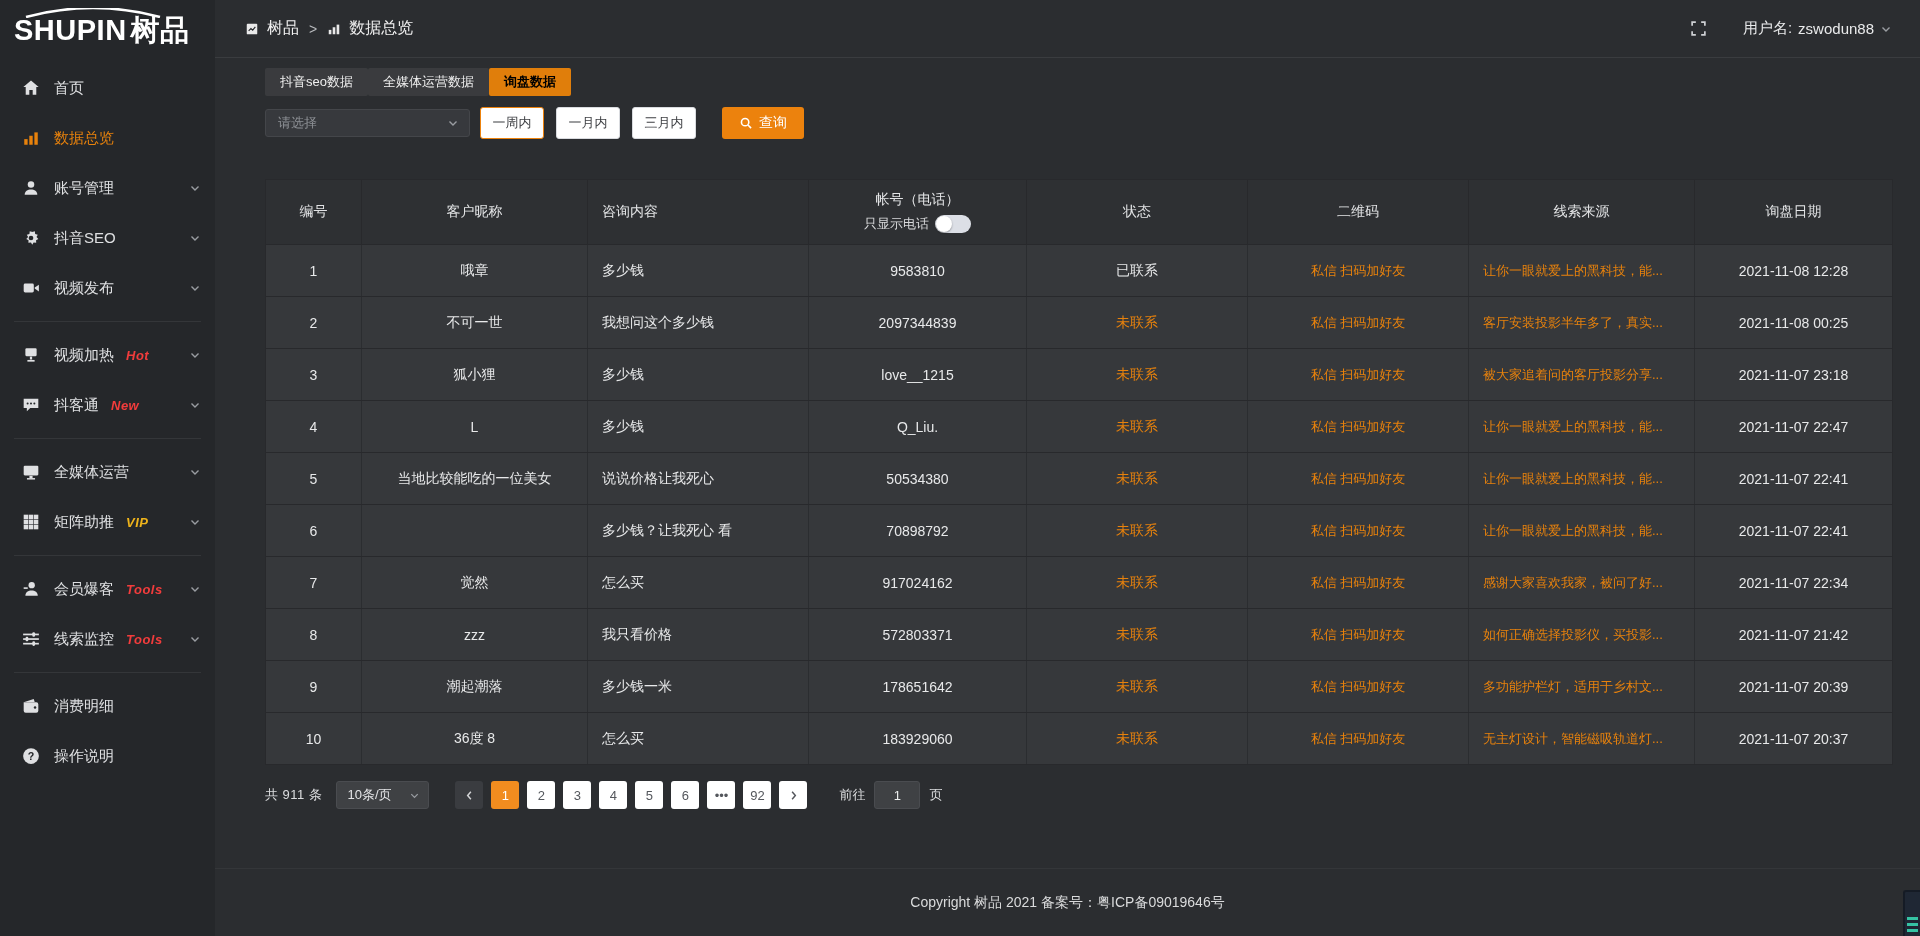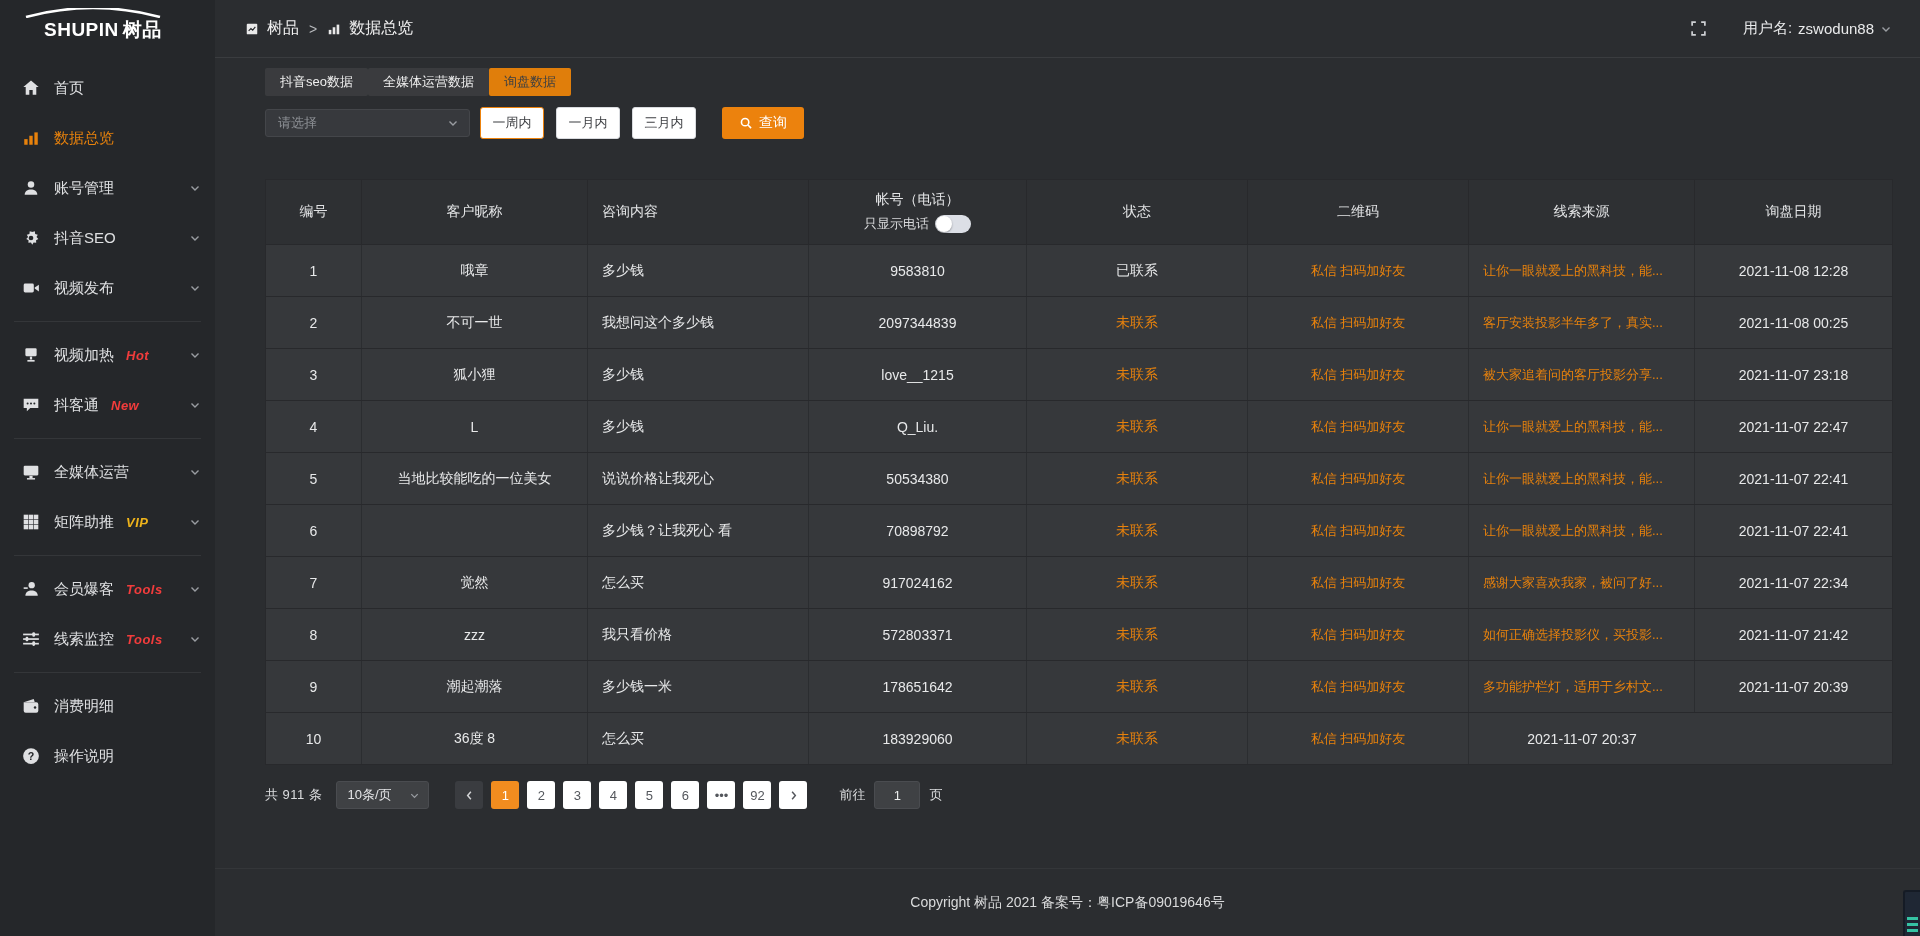--- a/index.html
+++ b/index.html
@@ -8,21 +8,21 @@
     background:#2b2d30;
     font-family:"Liberation Sans","DejaVu Sans",sans-serif;
     color:#e6e7e8; font-size:14px; position:relative;
   }
   .app { display:flex; height:936px; }
 
   
   .sidebar { width:215px; flex-shrink:0; background:#25272a; height:100%; }
   .logo { height:58px; padding:8px 0 0 14px; color:#fff; }
   .logo-arc { display:block; margin-left:4px; }
-  .logo-text { font-weight:800; font-size:19px; letter-spacing:.5px; line-height:24px; white-space:nowrap;margin-left:30px; }
+  .logo-text { font-weight:800; font-size:29px; letter-spacing:.5px; line-height:24px; white-space:nowrap; }
   .logo-cn { margin-left:4px; }
   .menu { padding-top:5px; }
   .side-item { height:50px; display:flex; align-items:center; padding:0 14px 0 22px; cursor:pointer; color:#dfe0e2; font-size:15px; }
   .side-item .ic { width:18px; height:18px; margin-right:14px; display:inline-flex; }
   .side-item .ic svg { width:18px; height:18px; fill:currentColor; }
   .side-item.active { color:#e8820c; }
   .badge { font-style:italic; font-weight:bold; font-size:13px; margin-left:12px; letter-spacing:.5px; }
   .chev { margin-left:auto; color:#9a9da2; display:inline-flex; }
   .chev svg { width:12px; height:12px; }
   .side-divider { border-top:1px solid #343639; margin:8px 14px; }
@@ -40,21 +40,21 @@
   .fs-ic svg { width:17px; height:17px; }
   .user-chip { display:flex; align-items:center; gap:6px; cursor:pointer; }
   .user-chip .chev svg { width:12px; height:12px; }
 
   .content { padding:0 27px 0 50px; }
 
   
   .tabs { margin-top:10px; display:flex; gap:0; }
   .tab { height:28px; padding:0 15px; background:#3a3b3e; color:#f0f0f0; border:none; font-size:13px;
          border-radius:2px; cursor:pointer; font-family:inherit; }
-  .tab.active { background:#e07e0b; color:#404040; }
+  .tab.active { background:#e07e0b; color:#000000;font-weight:bold; }
 
   
   .filters { margin-top:11px; display:flex; align-items:center; gap:10px; }
   .select { width:205px; height:28px; background:#37393d; border:1px solid #44464a; border-radius:3px;
             color:#8e9196; display:flex; align-items:center; justify-content:space-between;
             padding:0 10px 0 12px; font-size:13px; cursor:pointer; }
   .select .chev svg { width:12px; height:12px; }
   .range-btn { height:32px; width:64px; background:#fff; color:#3c3e42; border:1px solid #d9dbdf;
                border-radius:3px; font-size:13px; cursor:pointer; font-family:inherit; margin-right:2px; }
   .range-btn.active { border:1px solid #ec820d; color:#3c3e42; }
@@ -500,20 +500,21 @@
     <div class="td">2021-11-07 20:39</div>
   </div>
 
   <div class="tgrid trow">
     <div class="td">10</div>
     <div class="td">36度 8</div>
     <div class="td left">怎么买</div>
     <div class="td">183929060</div>
     <div class="td status-cell orange">未联系</div>
     <div class="td orange small">私信 扫码加好友</div>
+    <div class="td orange small left">无主灯设计，智能磁吸轨道灯...</div>
     <div class="td">2021-11-07 20:37</div>
   </div>
 </div>
       </div>
 
       <div class="pager-row">
         <span class="total">共 911 条</span>
         <div class="size-select">
           <span>10条/页</span>
           <span class="chev">

